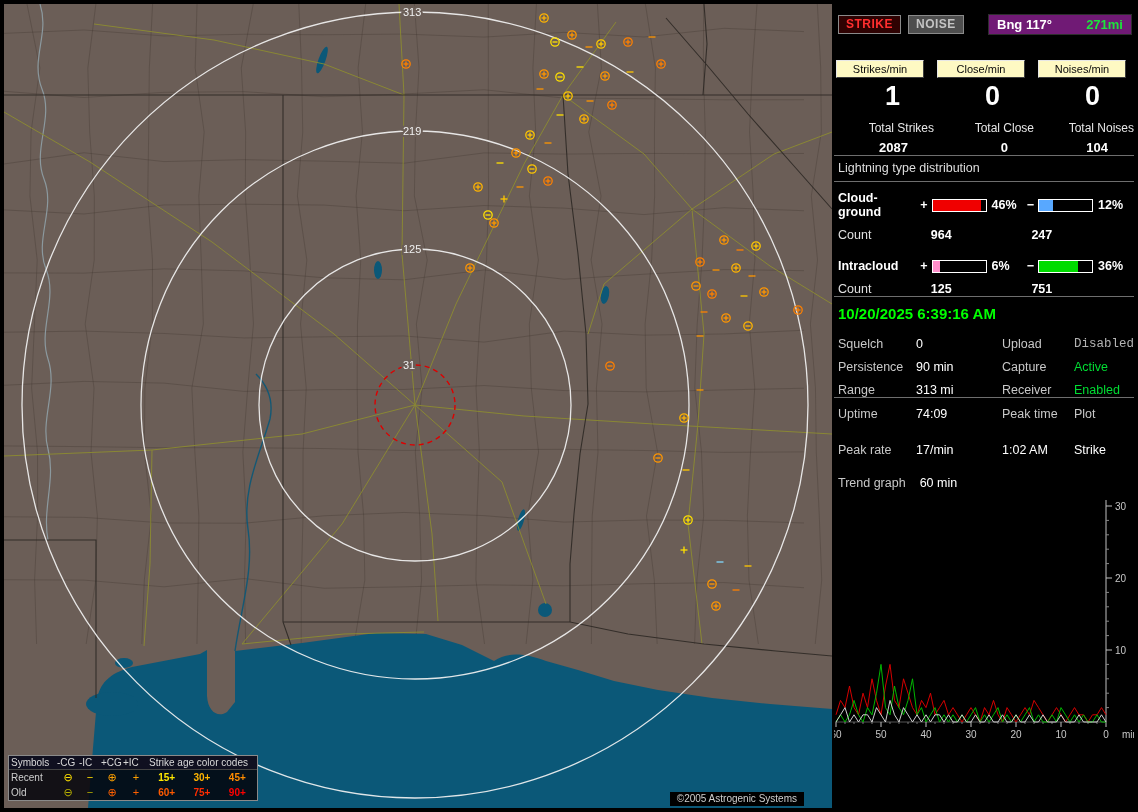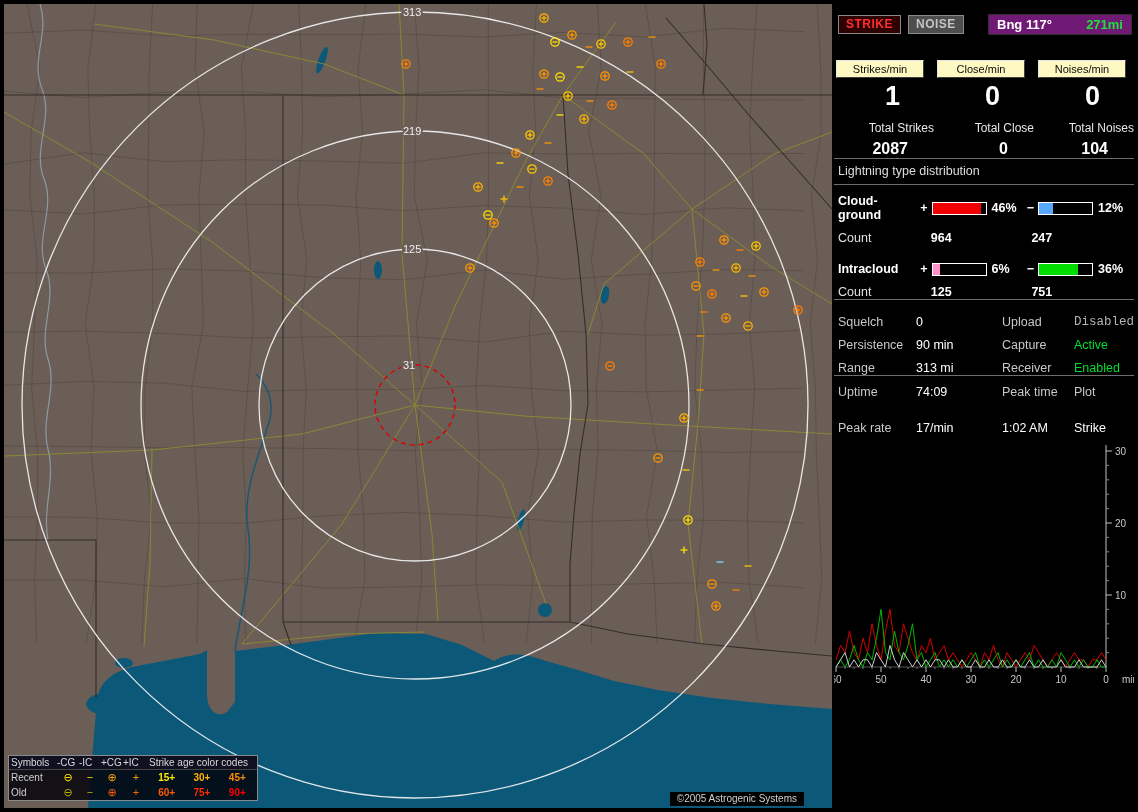--- a/index.html
+++ b/index.html
@@ -27,21 +27,21 @@
     border:1px solid #2e2e2e;padding:2px 8px;font-weight:bold;font-size:13px;}
   .bng .dist{color:#1de23c;}
   .rate-row{display:flex;justify-content:space-between;margin:25px 8px 0 2px;}
   .rate-btn{width:86px;text-align:center;font-size:11px;padding:2px 0;background:#fef9c3;color:#0a0a0a;
     border:1px solid;border-color:#e6e6e6 #3d3d3d #3d3d3d #e6e6e6;}
   .num-row{display:flex;margin:3px 0 0;}
   .num-row div{flex:1;text-align:right;padding-right:34px;font-size:27px;font-weight:bold;}
   .tlabel-row{display:flex;margin-top:9px;}
   .tlabel-row div{flex:1;text-align:right;color:#e6e6e6;font-size:12px;}
   .tval-row{display:flex;margin-top:5px;}
-  .tval-row div{flex:1;text-align:right;padding-right:26px;font-weight:bold;font-size:16px;}
+  .tval-row div{flex:1;text-align:right;padding-right:26px;font-weight:bold;font-size:13px;}
   hr.sep{border:0;border-top:1px solid #6e6e6e;margin:0;}
   .sep1{margin-top:24px;}
   .dist-header{color:#dedede;padding:5px 4px 6px;font-size:12.5px;}
   .dist-row{display:flex;align-items:center;margin:9px 2px 0 4px;}
   .dist-row .lbl{width:86px;font-weight:bold;}
   .dist-row .sign{width:10px;text-align:center;font-weight:bold;}
   .bar{width:56px;height:11px;border:1px solid #fff;background:#000;margin:0 3px;}
   .bar i{display:block;height:100%;}
   .pct{width:36px;font-weight:bold;padding-left:2px;}
   .count-row{display:flex;margin:9px 2px 0 4px;}
@@ -512,20 +512,21 @@
         </span>
       <span class="pct">36%</span>
     </div>
     <div class="count-row">
       <span class="lbl">Count</span>
       <span class="cnt">125</span>
       <span class="cnt">751</span>
     </div>
 
     <hr class="sep sep2">
+    <div class="datetime">10/20/2025 6:39:16 AM</div>
 
     <div class="status-grid">
       <span class="k">Squelch</span>
       <span class="val">0</span>
       <span class="k">Upload</span>
       <span class="val off">Disabled</span>
 
       <span class="k">Persistence</span>
       <span class="val">90 min</span>
       <span class="k">Capture</span>
@@ -544,20 +545,24 @@
       <span>74:09</span>
       <span class="k">Peak time</span>
       <span class="k">Plot</span>
 
       <span class="k">Peak rate</span>
       <span>17/min</span>
       <span>1:02 AM</span>
       <span>Strike</span>
     </div>
 
+    <div class="trend-row">
+      <span class="k">Trend graph</span>
+      <span>60 min</span>
+    </div>
 
     <div class="trend-wrap">
       <svg id="trend-svg" width="300" height="252" viewBox="0 0 300 252">
           <line x1="272" y1="6" x2="272" y2="228" stroke="#c0c0c0" stroke-width="1"></line>
           <line x1="2" y1="228" x2="272" y2="228" stroke="#555" stroke-width="1"></line>
           <line x1="272" y1="213.6" x2="275" y2="213.6" stroke="#888" stroke-width="1"></line>
           <line x1="272" y1="199.2" x2="275" y2="199.2" stroke="#888" stroke-width="1"></line>
           <line x1="272" y1="184.8" x2="275" y2="184.8" stroke="#888" stroke-width="1"></line>
           <line x1="272" y1="170.4" x2="275" y2="170.4" stroke="#888" stroke-width="1"></line>
           <line x1="272" y1="156" x2="278" y2="156" stroke="#c0c0c0" stroke-width="1"></line>

